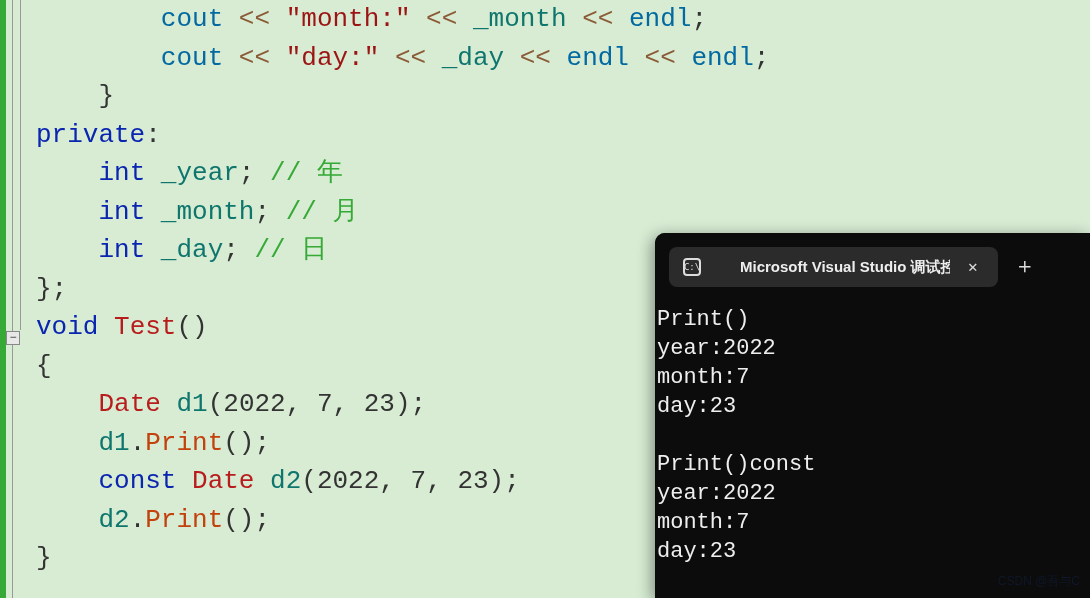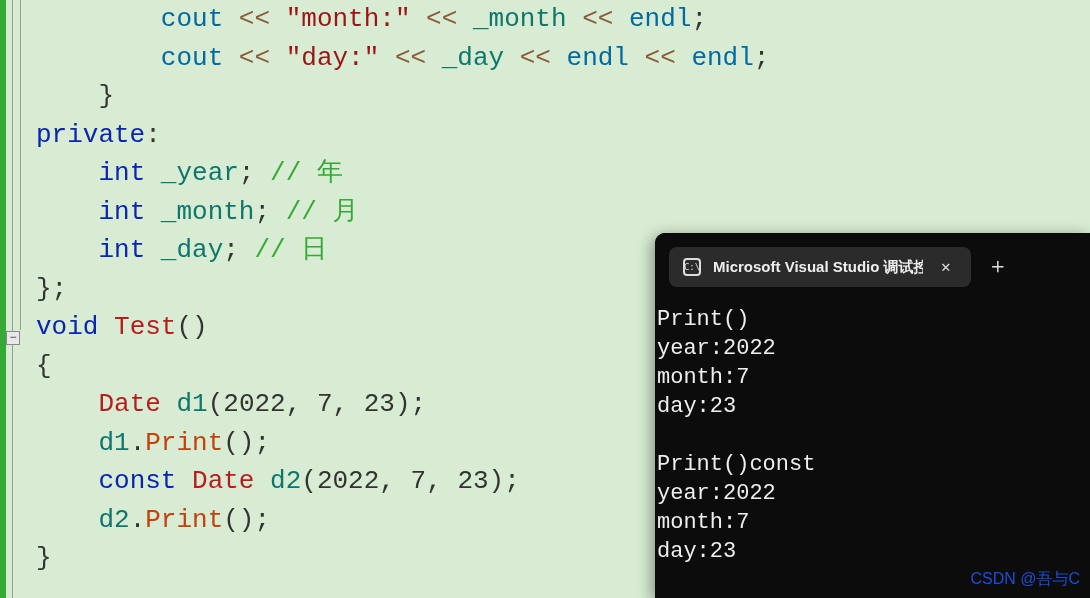--- a/index.html
+++ b/index.html
@@ -115,20 +115,21 @@
       font-family: Consolas, monospace;
     }
     .term-title {
       color: #eee;
       font-size: 15px;
       font-family: "Segoe UI", "Microsoft YaHei", sans-serif;
       font-weight: 600;
       white-space: nowrap;
       overflow: hidden;
       max-width: 210px;
+      margin-left: 27px;
     }
     .term-close {
       color: #ddd;
       font-size: 16px;
       padding: 0 6px;
       cursor: pointer;
     }
     .term-newtab {
       color: #ddd;
       font-size: 22px;
@@ -141,22 +142,22 @@
       font-family: Consolas, 'Courier New', monospace;
       font-size: 22px;
       line-height: 29px;
       color: #eee;
       white-space: pre;
     }
     .watermark {
       position: absolute;
       right: 10px;
       bottom: 8px;
-      font-size: 16px;
-      color: #1d4ed8;
+      font-size: 12px;
+      color: #0f172a;
       font-family: "Microsoft YaHei", sans-serif;
     }
   </style>
 </head>
 <body>
 
 <div class="editor">
   <div class="gutter">
     <div class="gutter-line"></div>
     <div class="gutter-line2"></div>

